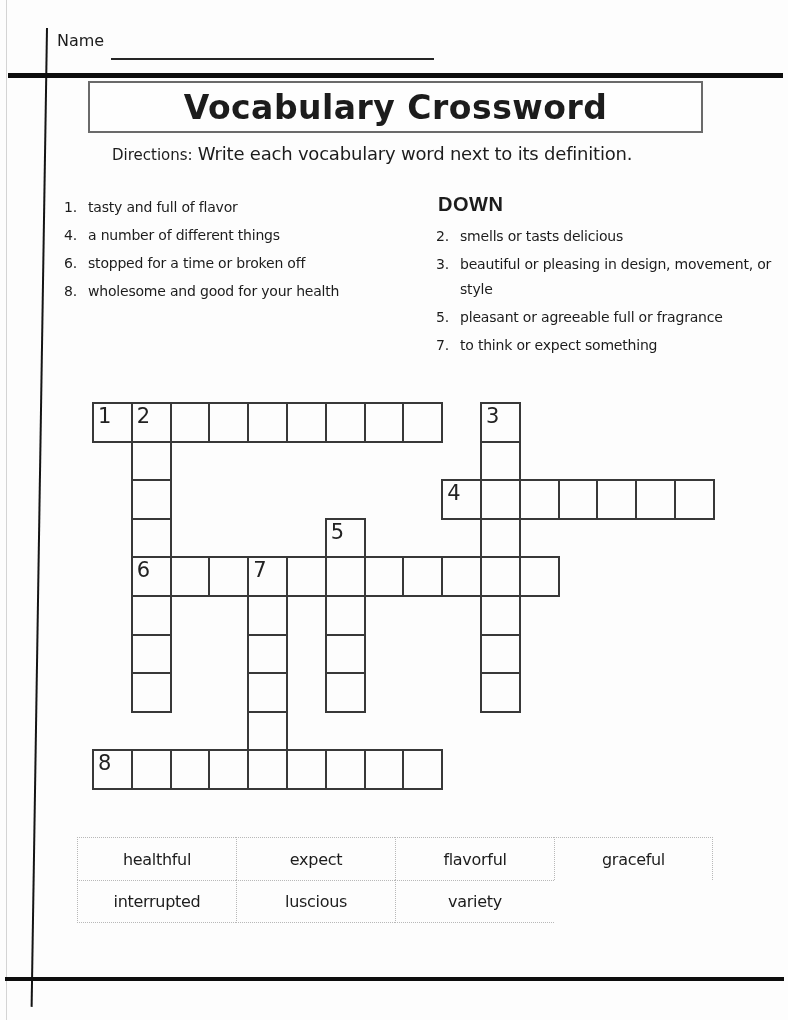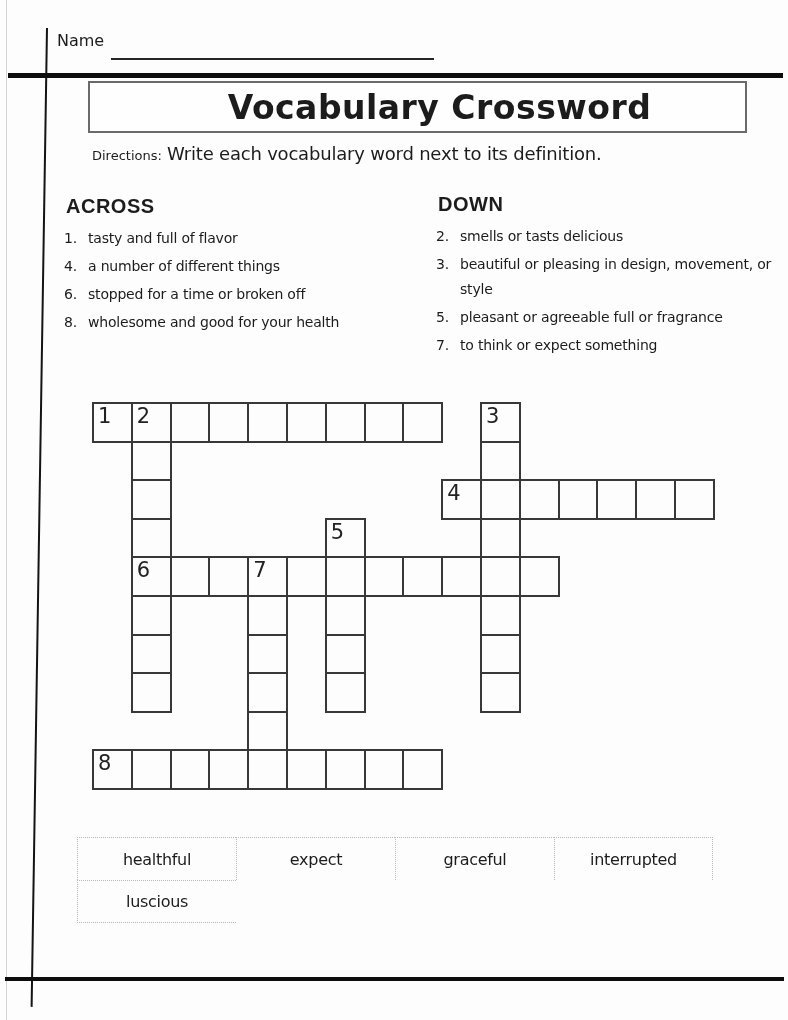--- a/index.html
+++ b/index.html
@@ -13,25 +13,25 @@
   .edge-line{left:6px;top:0;width:1px;height:1020px;background:#d4d4d4;}
   .margin-line{left:46px;top:28px;width:2px;height:979px;background:#141414;
     transform:rotate(0.9deg);transform-origin:top center;}
   .rule-top{left:8px;top:73px;width:775px;height:5px;background:#0d0d0d;}
   .rule-bottom{left:5px;top:977px;width:779px;height:4px;background:#0d0d0d;}
   
   .name-label{left:57px;top:31px;font-size:16px;}
   .name-line{left:111px;top:34px;width:323px;height:24px;border-bottom:2px solid #262626;}
   
   .title-box{left:88px;top:81px;width:611px;height:48px;border:2px solid #6a6a6a;
-    display:flex;align-items:center;justify-content:center;background:#fefefe;padding-left:44px;}
+    display:flex;align-items:center;justify-content:center;background:#fefefe;}
   .title-text{font-size:33px;font-weight:600;letter-spacing:.5px;white-space:nowrap;}
   
   .directions{left:92px;top:143px;white-space:nowrap;}
-  .directions .dlabel{font-size:13px;}
+  .directions .dlabel{font-size:15px;margin-left:20px;}
   .directions .dtext{font-size:18px;letter-spacing:-0.2px;}
   
   .clue-section{font-size:14px;letter-spacing:-0.2px;}
   .clue-header{font-family:"Liberation Sans",sans-serif;font-weight:bold;
     font-size:20px;letter-spacing:.5px;margin:0 0 8px 2px;}
   .clue{display:flex;line-height:25px;margin-bottom:3px;}
   .clue-num{width:24px;flex:0 0 24px;}
   .clue-text{flex:1;}
   .across-section{left:64px;top:195px;width:360px;}
   .down-section{left:436px;top:193px;width:348px;}
@@ -63,21 +63,20 @@
   <div class="abs title-box">
     <span class="title-text">Vocabulary Crossword</span>
   </div>
 
   <div class="abs directions">
     <span class="dlabel">Directions:</span>
     <span class="dtext">Write each vocabulary word next to its definition.</span>
   </div>
 
   <div class="abs clue-section across-section">
-    <div class="clue-header">ACROSS</div>
     <div class="clue">
       <span class="clue-num">1.</span>
       <span class="clue-text">tasty and full of flavor</span>
     </div>
     <div class="clue">
       <span class="clue-num">4.</span>
       <span class="clue-text">a number of different things</span>
     </div>
     <div class="clue">
       <span class="clue-num">6.</span>
@@ -180,18 +179,20 @@
       <div class="cw-cell" style="left: 116.4px; top: 347.4px; width: 40.8px; height: 40.6px;"></div>
       <div class="cw-cell" style="left: 194px; top: 347.4px; width: 40.8px; height: 40.6px;"></div>
       <div class="cw-cell" style="left: 232.8px; top: 347.4px; width: 40.8px; height: 40.6px;"></div>
       <div class="cw-cell" style="left: 271.6px; top: 347.4px; width: 40.8px; height: 40.6px;"></div>
       <div class="cw-cell" style="left: 310.4px; top: 347.4px; width: 40.8px; height: 40.6px;"></div>
     </div>
 
   <div class="abs word-bank">
     <div class="bank-cell">healthful</div>
     <div class="bank-cell">expect</div>
+    <div class="bank-cell">flavorful</div>
     <div class="bank-cell">graceful</div>
     <div class="bank-cell">interrupted</div>
     <div class="bank-cell">luscious</div>
+    <div class="bank-cell">variety</div>
   </div>
 
 </div>
 
 </body></html>

